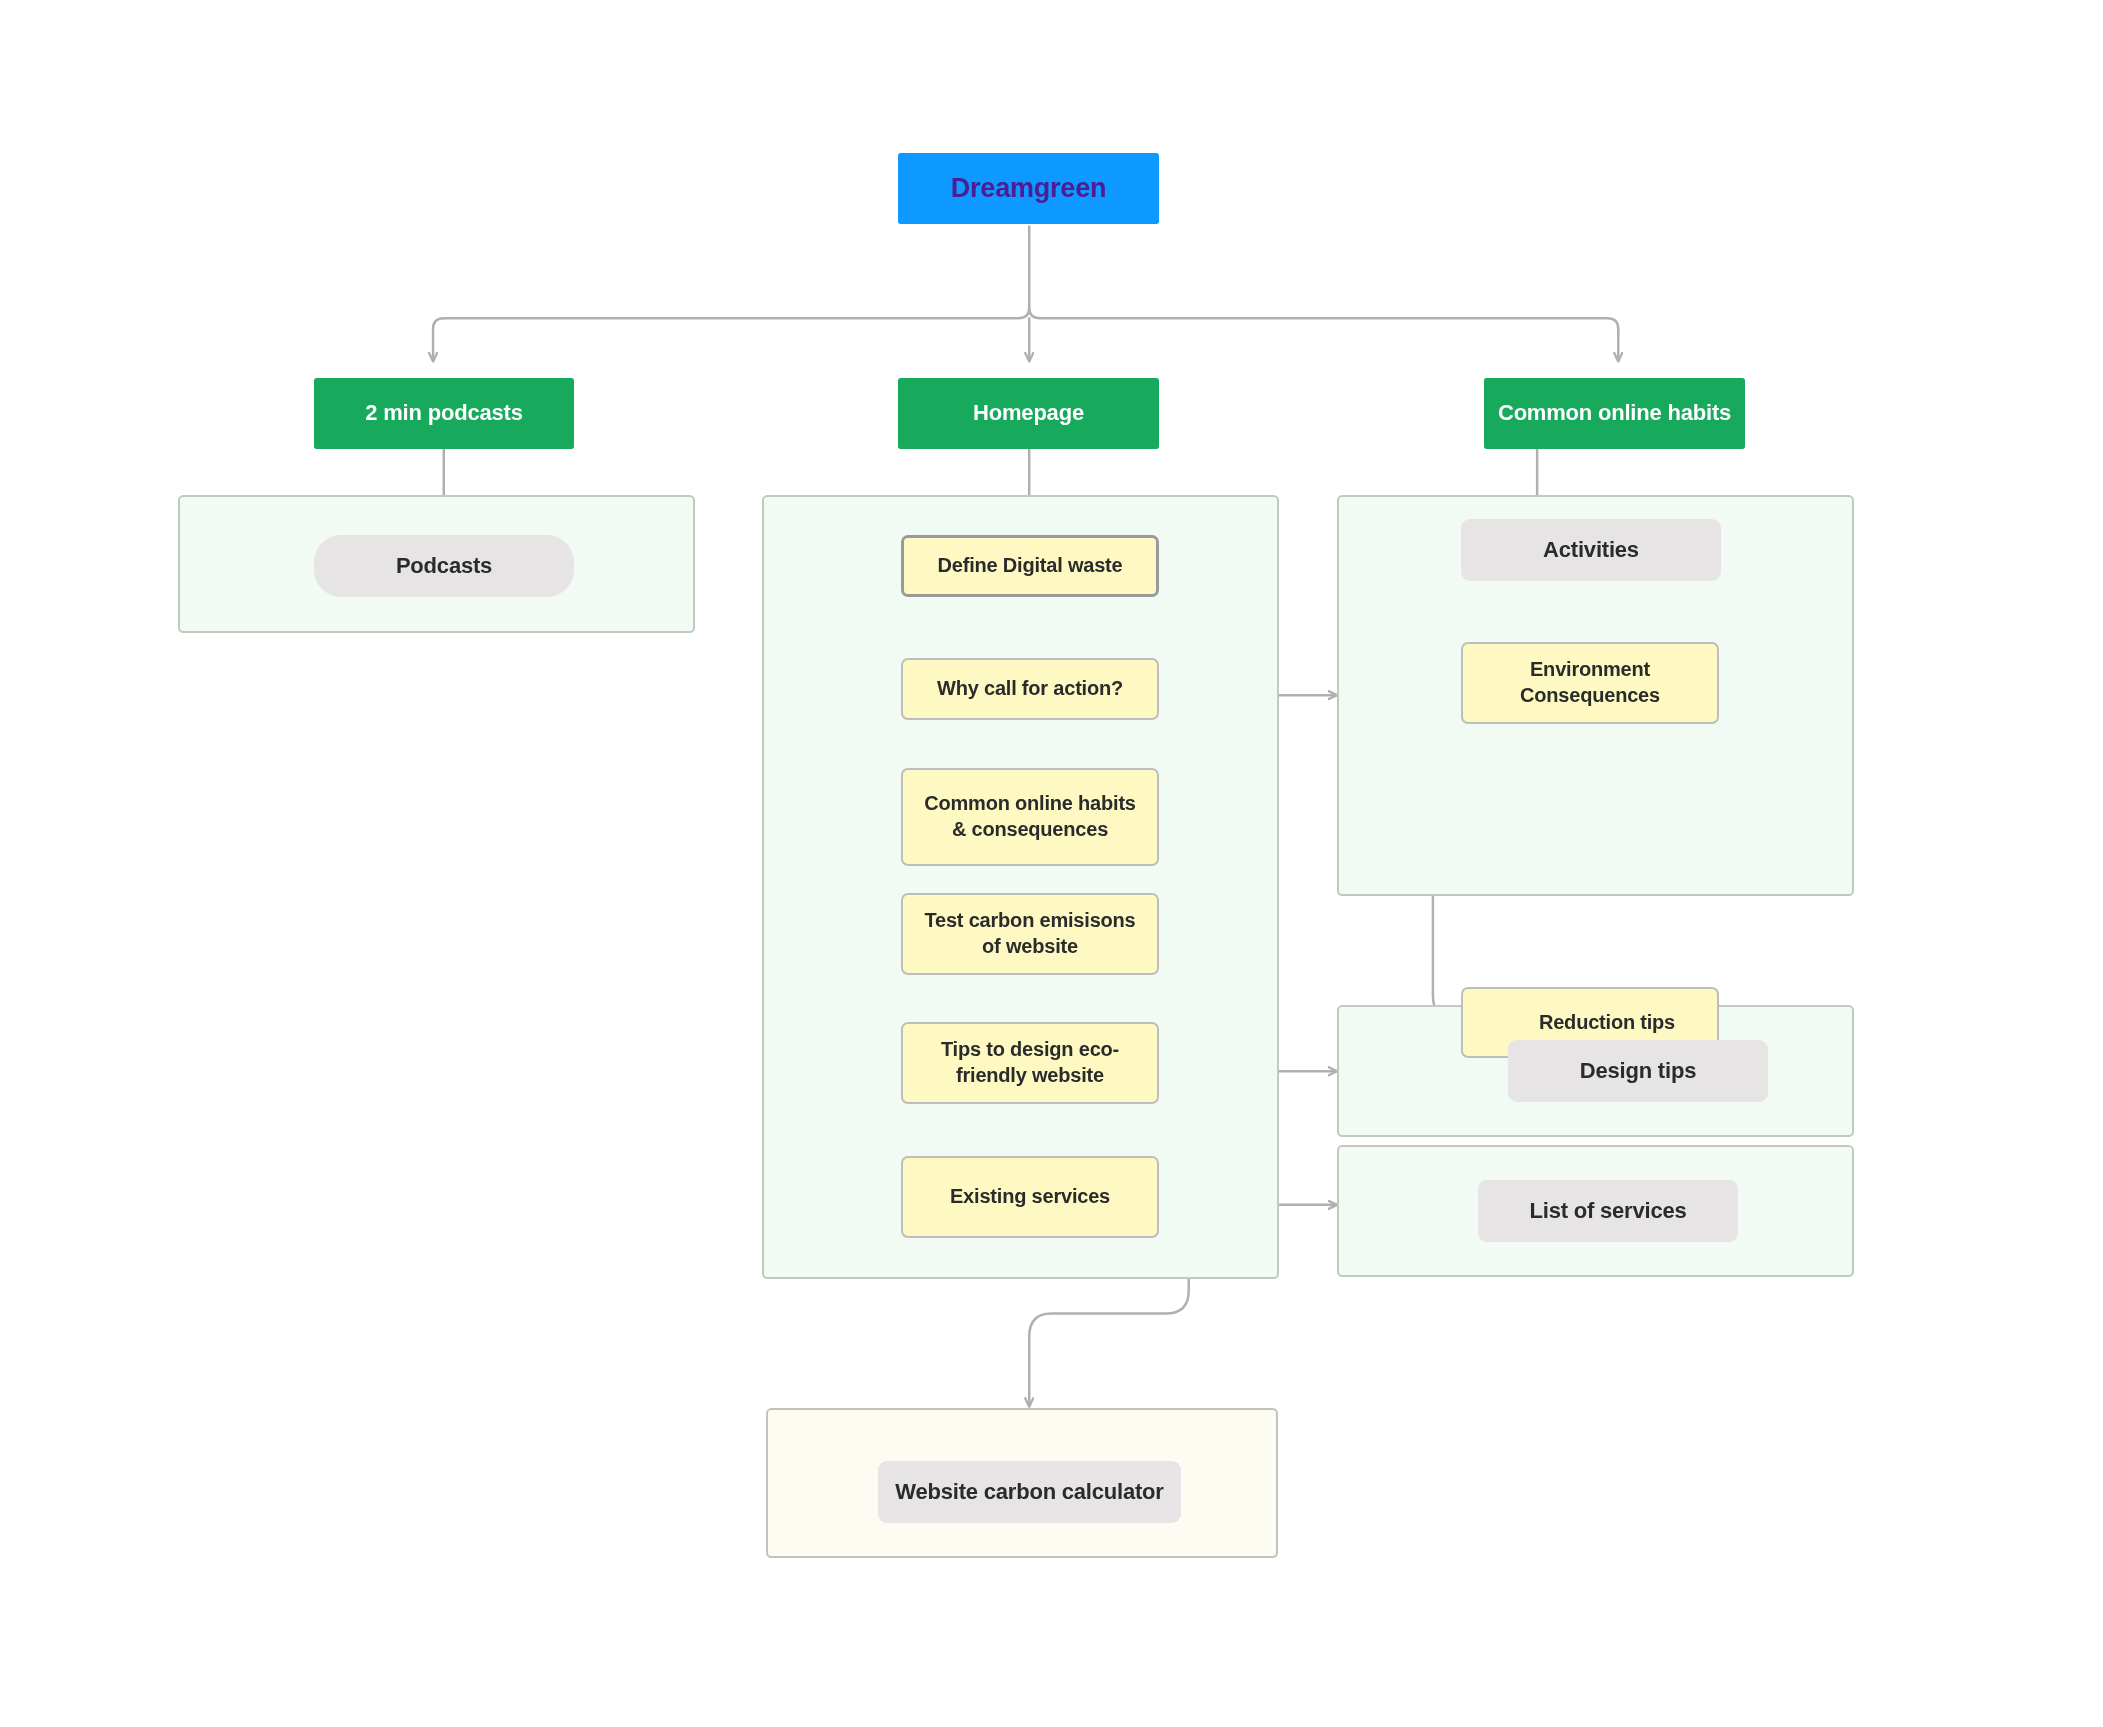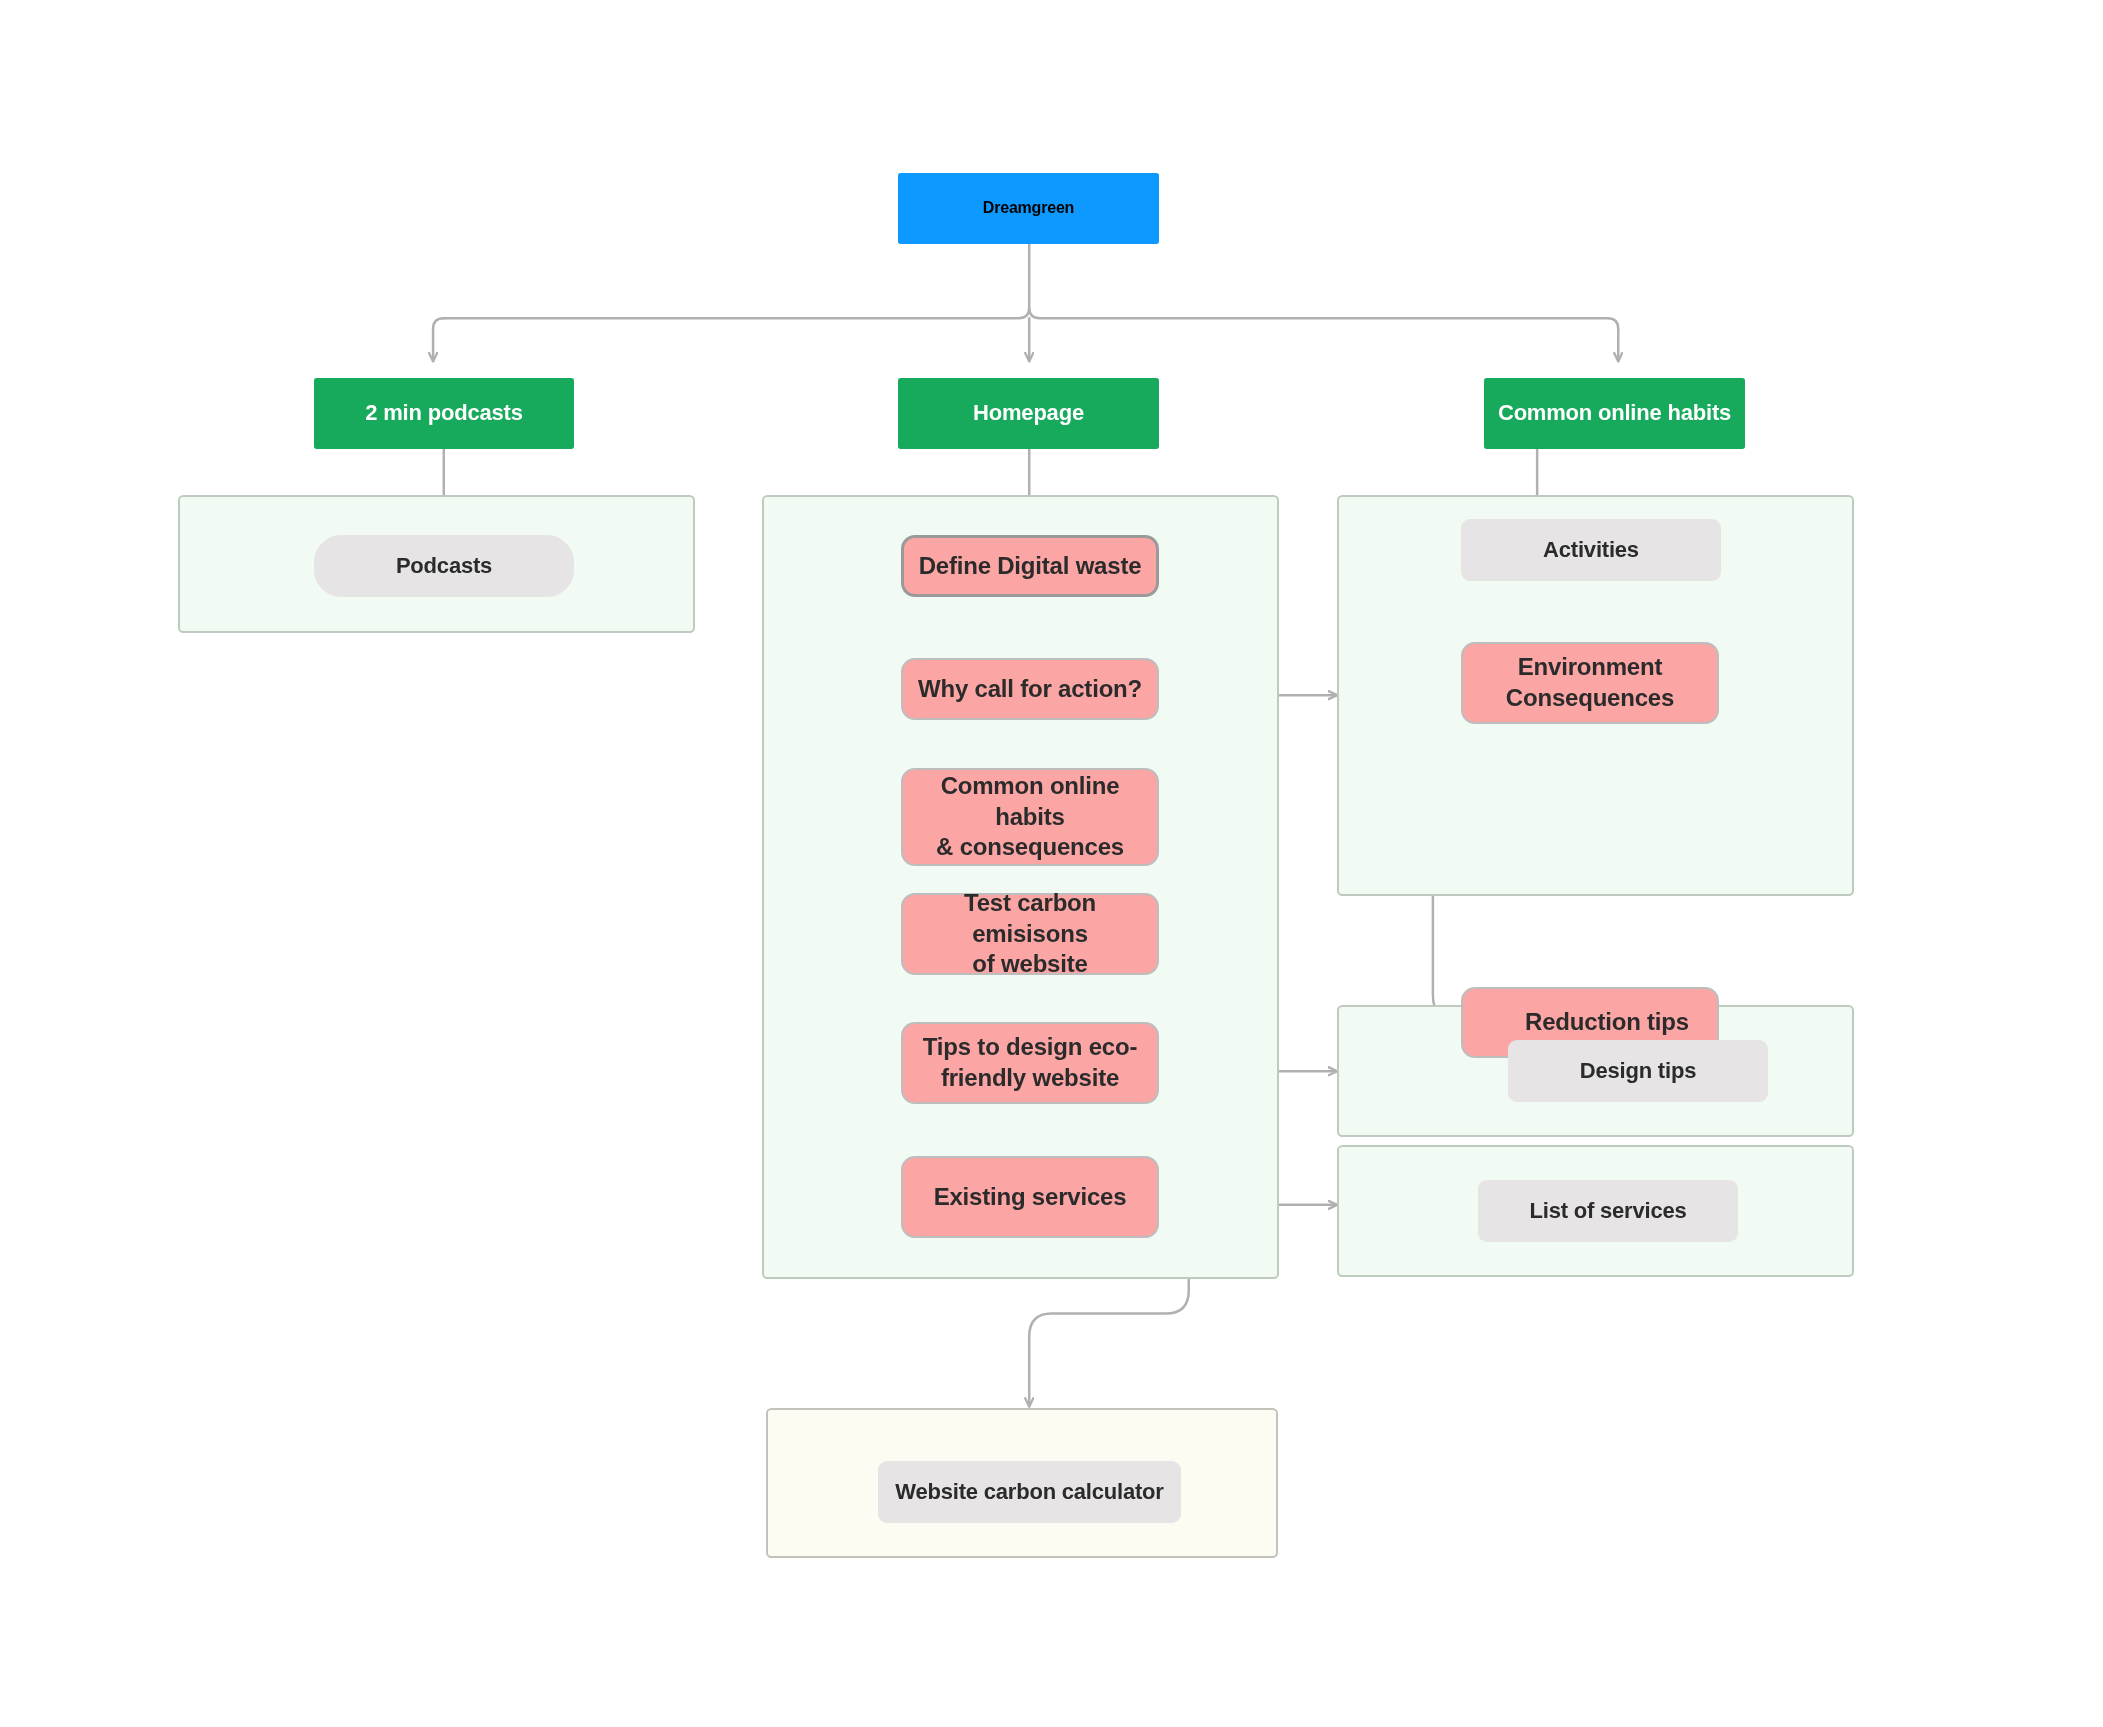--- a/index.html
+++ b/index.html
@@ -48,38 +48,37 @@
     display: flex;
     align-items: center;
     justify-content: center;
     text-align: center;
     font-weight: bold;
     line-height: 1.28;
     letter-spacing: -0.2px;
   }
   .node.root {
     background: #0d99ff;
-    color: #000000;
-    font-size: 16px;
+    color: #4c1d95;
+    font-size: 27px;
     border-radius: 2.7px;
-    margin-top: 20px;
   }
   .node.section {
     background: #17a95c;
     color: #ffffff;
     font-size: 22px;
     border-radius: 2.7px;
     justify-content: center;
   }
   .node.page {
-    background: #fca5a5;
+    background: #fef9c3;
     color: #2b2b2b;
     border: 2.7px solid #bdbdbd;
-    border-radius: 14px;
-    font-size: 24px;
+    border-radius: 7px;
+    font-size: 20px;
   }
   .node.page.strong {
     border-color: #9a9a9a;
     border-width: 3.6px;
   }
   .node.leaf {
     background: #e6e4e4;
     color: #2b2b2b;
     border-radius: 9px;
     font-size: 22px;

